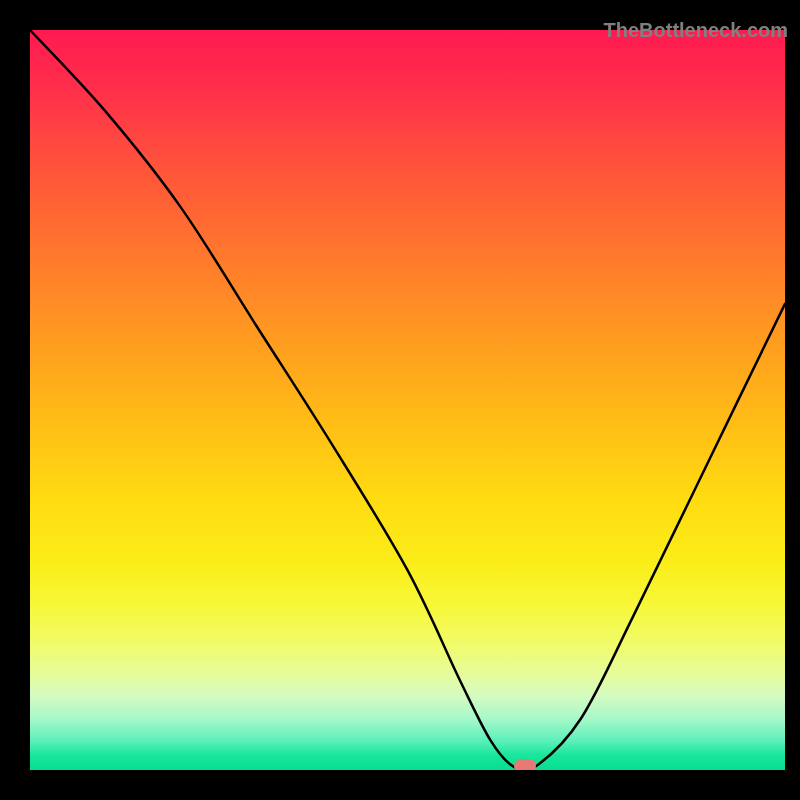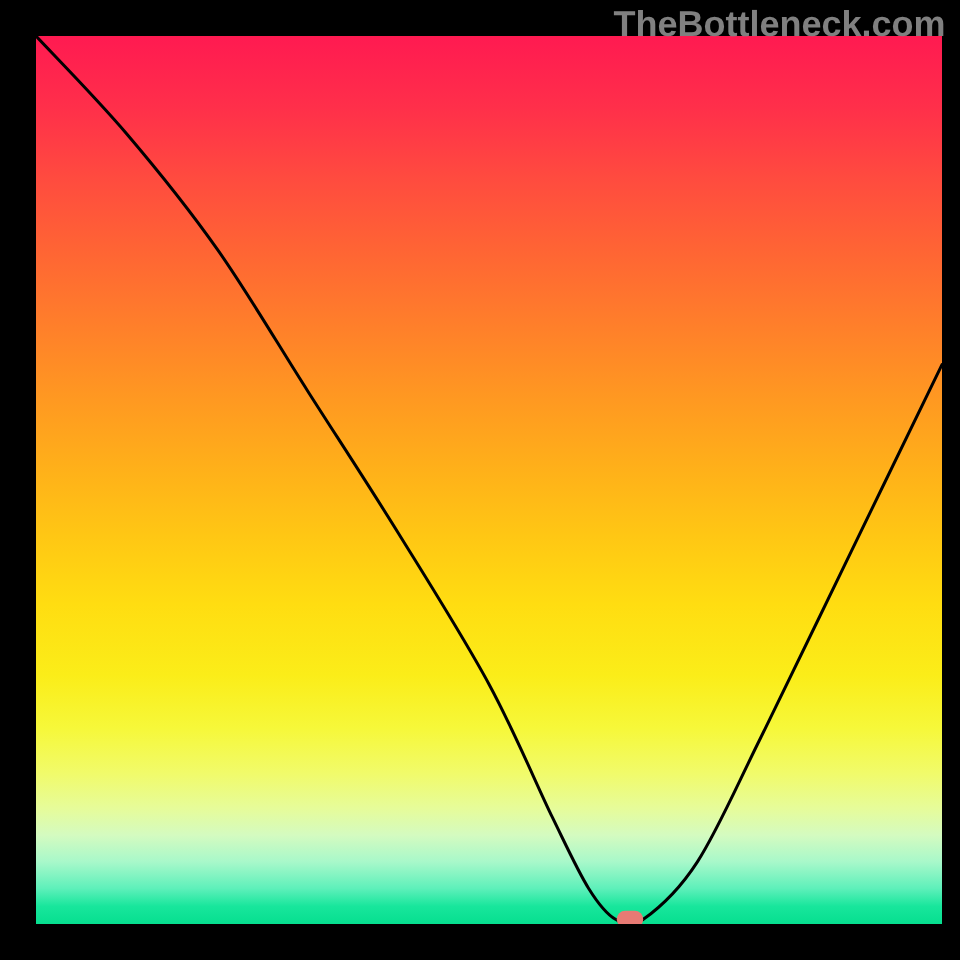--- a/index.html
+++ b/index.html
@@ -6,23 +6,23 @@
   body {
     width: 800px;
     height: 800px;
     background: #000;
     position: relative;
     font-family: Arial, sans-serif;
     overflow: hidden;
   }
   .attribution {
     position: absolute;
-    top: 4px;
+    top: 19px;
     right: 12px;
-    font-size: 30px;
+    font-size: 20px;
     font-weight: 600;
     color: #808080;
     z-index: 10;
   }
   .plot-area {
     position: absolute;
     left: 30px;
     top: 30px;
     width: 755px;
     height: 740px;

